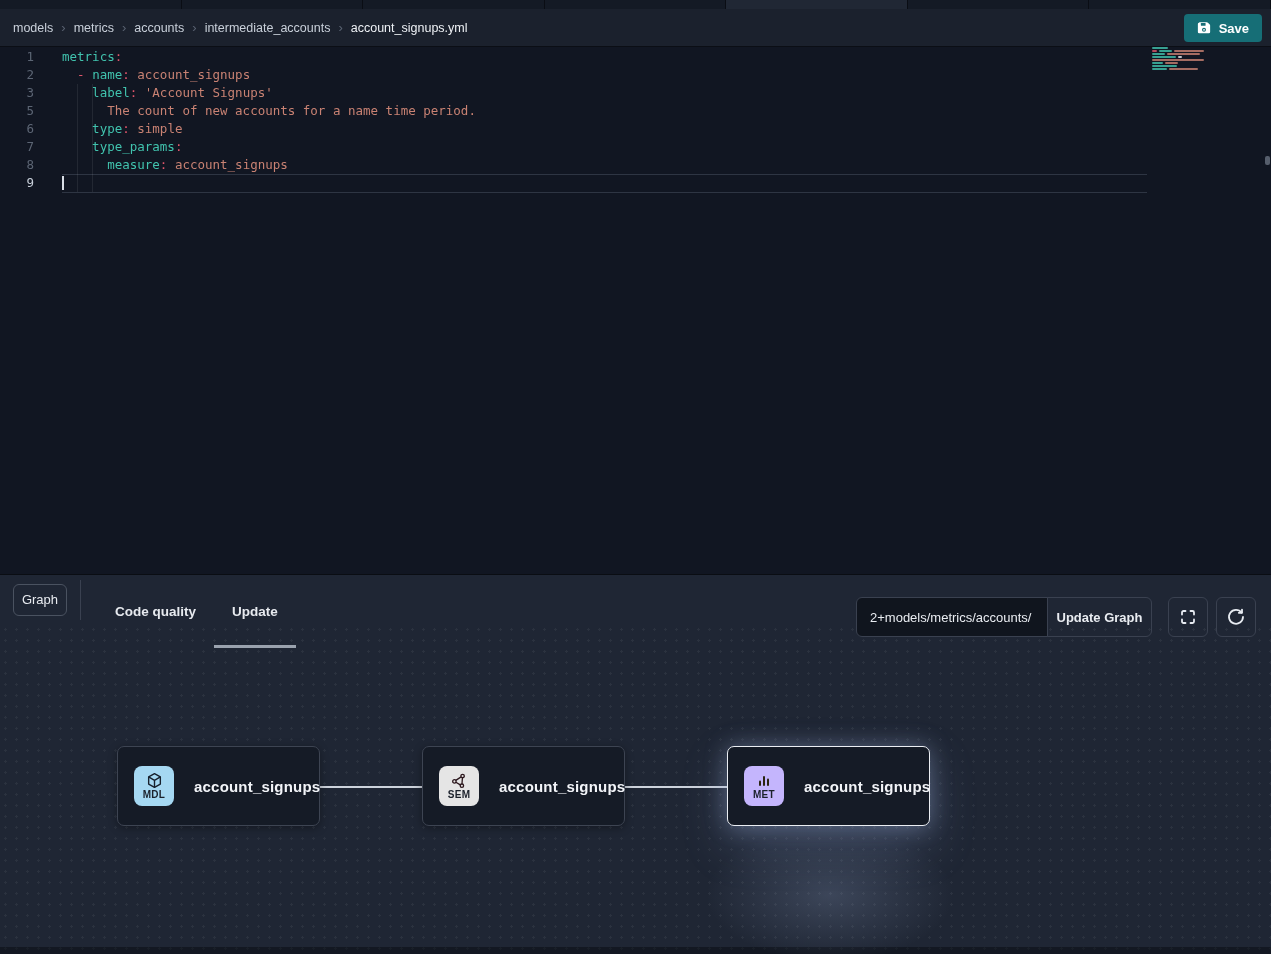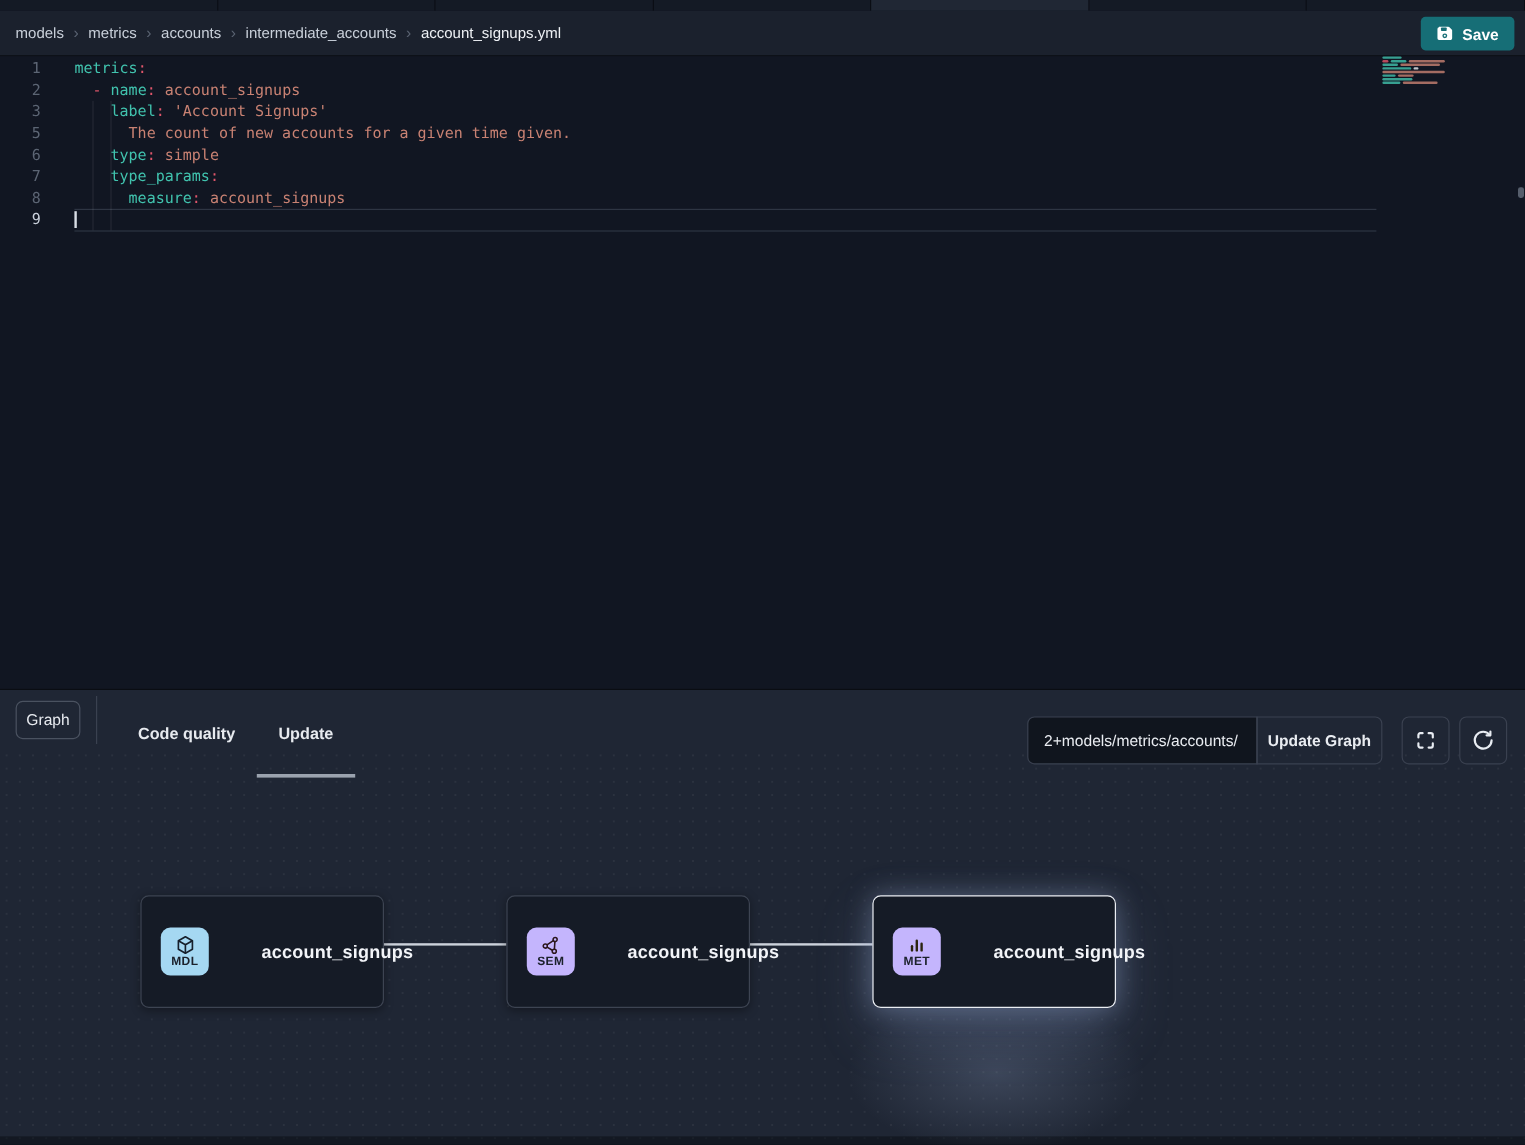--- a/index.html
+++ b/index.html
@@ -76,23 +76,23 @@
                background:transparent;display:flex;align-items:center;justify-content:center;cursor:pointer;}
   #fullscreen-button{margin-left:16px;}
   #refresh-button{margin-left:8px;}
 
   .lineage-edge{position:absolute;top:211px;height:1.5px;background:#ccd2db;}
   #edge-1{left:320px;width:102px;}
   #edge-2{left:625px;width:102px;}
   #selection-glow{position:absolute;left:705px;top:252px;width:250px;height:135px;pointer-events:none;
                   background:radial-gradient(ellipse at center, rgba(164,183,222,0.22), rgba(164,183,222,0) 70%);}
 
-  .lineage-node{position:absolute;top:171px;width:203px;height:94px;box-sizing:border-box;background:#151b26;
+  .lineage-node{position:absolute;top:171px;width:203px;height:80px;box-sizing:border-box;background:#151b26;
                 border:1px solid #3d4452;border-radius:7px;display:flex;align-items:center;padding-left:16px;
-                cursor:pointer;box-shadow:0 2px 8px rgba(0,0,0,0.35);gap:24px;}
+                cursor:pointer;box-shadow:0 2px 8px rgba(0,0,0,0.35);}
   .lineage-node.selected{border:1.5px solid #ebeef3;
                 box-shadow:0 0 22px rgba(160,180,220,0.35), 0 18px 45px rgba(140,160,210,0.28);}
   .node-badge{width:40px;height:40px;border-radius:8px;display:flex;flex-direction:column;align-items:center;
               justify-content:center;flex:0 0 auto;}
   .badge-label{font-size:10px;font-weight:700;color:#1b212b;letter-spacing:0.3px;line-height:11px;
                font-family:"Liberation Sans",sans-serif;}
   .node-label{margin-left:20px;font-size:15px;font-weight:600;letter-spacing:0.2px;color:#f2f4f8;}
 </style>
 </head>
 <body>
@@ -132,21 +132,21 @@
       </span>
       <span>Save</span>
     </button>
   </div>
 
   <div id="editor">
     <div id="code-lines">
         <div class="code-line"><span class="gutter-num">1</span><span class="code-text"><span class="tok tok-key">metrics</span><span class="tok tok-punct">:</span></span></div>
         <div class="code-line"><span class="gutter-num">2</span><span class="code-text"><span class="tok tok-plain">  </span><span class="tok tok-punct">-</span><span class="tok tok-plain"> </span><span class="tok tok-key">name</span><span class="tok tok-punct">:</span><span class="tok tok-value"> account_signups</span></span></div>
         <div class="code-line"><span class="gutter-num">3</span><span class="code-text"><span class="tok tok-plain">    </span><span class="tok tok-key">label</span><span class="tok tok-punct">:</span><span class="tok tok-value"> 'Account Signups'</span></span></div>
-        <div class="code-line"><span class="gutter-num">5</span><span class="code-text"><span class="tok tok-plain">      </span><span class="tok tok-value">The count of new accounts for a given time given.</span></span></div>
+        <div class="code-line"><span class="gutter-num">5</span><span class="code-text"><span class="tok tok-plain">      </span><span class="tok tok-value">The count of new accounts for a name time period.</span></span></div>
         <div class="code-line"><span class="gutter-num">6</span><span class="code-text"><span class="tok tok-plain">    </span><span class="tok tok-key">type</span><span class="tok tok-punct">:</span><span class="tok tok-value"> simple</span></span></div>
         <div class="code-line"><span class="gutter-num">7</span><span class="code-text"><span class="tok tok-plain">    </span><span class="tok tok-key">type_params</span><span class="tok tok-punct">:</span></span></div>
         <div class="code-line"><span class="gutter-num">8</span><span class="code-text"><span class="tok tok-plain">      </span><span class="tok tok-key">measure</span><span class="tok tok-punct">:</span><span class="tok tok-value"> account_signups</span></span></div>
         <div class="code-line active"><span class="gutter-num">9</span><span class="code-text"></span><div class="line-highlight"></div><div class="cursor-caret"></div></div>
       </div>
     <div class="indent-guide" id="guide-1"></div>
     <div class="indent-guide" id="guide-2"></div>
     <div id="minimap">
         <div class="mm-row">
           <span class="mm-bar" style="width: 16px; background: rgb(65, 195, 174);"></span>
@@ -230,21 +230,21 @@
               <svg width="17" height="17" viewBox="0 0 16 16" fill="none" stroke="#17202c" stroke-width="1.3" stroke-linejoin="round">
                 <path d="M8 1.5 13.5 4.6v6.8L8 14.5 2.5 11.4V4.6Z"></path>
                 <path d="M2.5 4.6 8 7.8l5.5-3.2M8 7.8v6.7"></path>
               </svg>
             </span>
             <span class="badge-label">MDL</span>
           </div>
           <span class="node-label">account_signups</span>
         </div>
         <div class="lineage-node" style="left: 422px;">
-          <div class="node-badge" style="background: #c4b5fd;">
+          <div class="node-badge" style="background: #e5e5e5;">
             <span style="display: flex;">
               <svg width="16" height="16" viewBox="0 0 16 16" fill="none" stroke="#2b161c" stroke-width="1.3">
                 <circle cx="11.6" cy="3" r="1.7"></circle>
                 <circle cx="3.4" cy="8.4" r="1.7"></circle>
                 <circle cx="10.9" cy="12.7" r="1.7"></circle>
                 <path d="M10.1 3.9 4.8 7.4M4.9 9.3l4.4 2.6M11.4 4.7l-.4 6.3"></path>
               </svg>
             </span>
             <span class="badge-label">SEM</span>
           </div>

